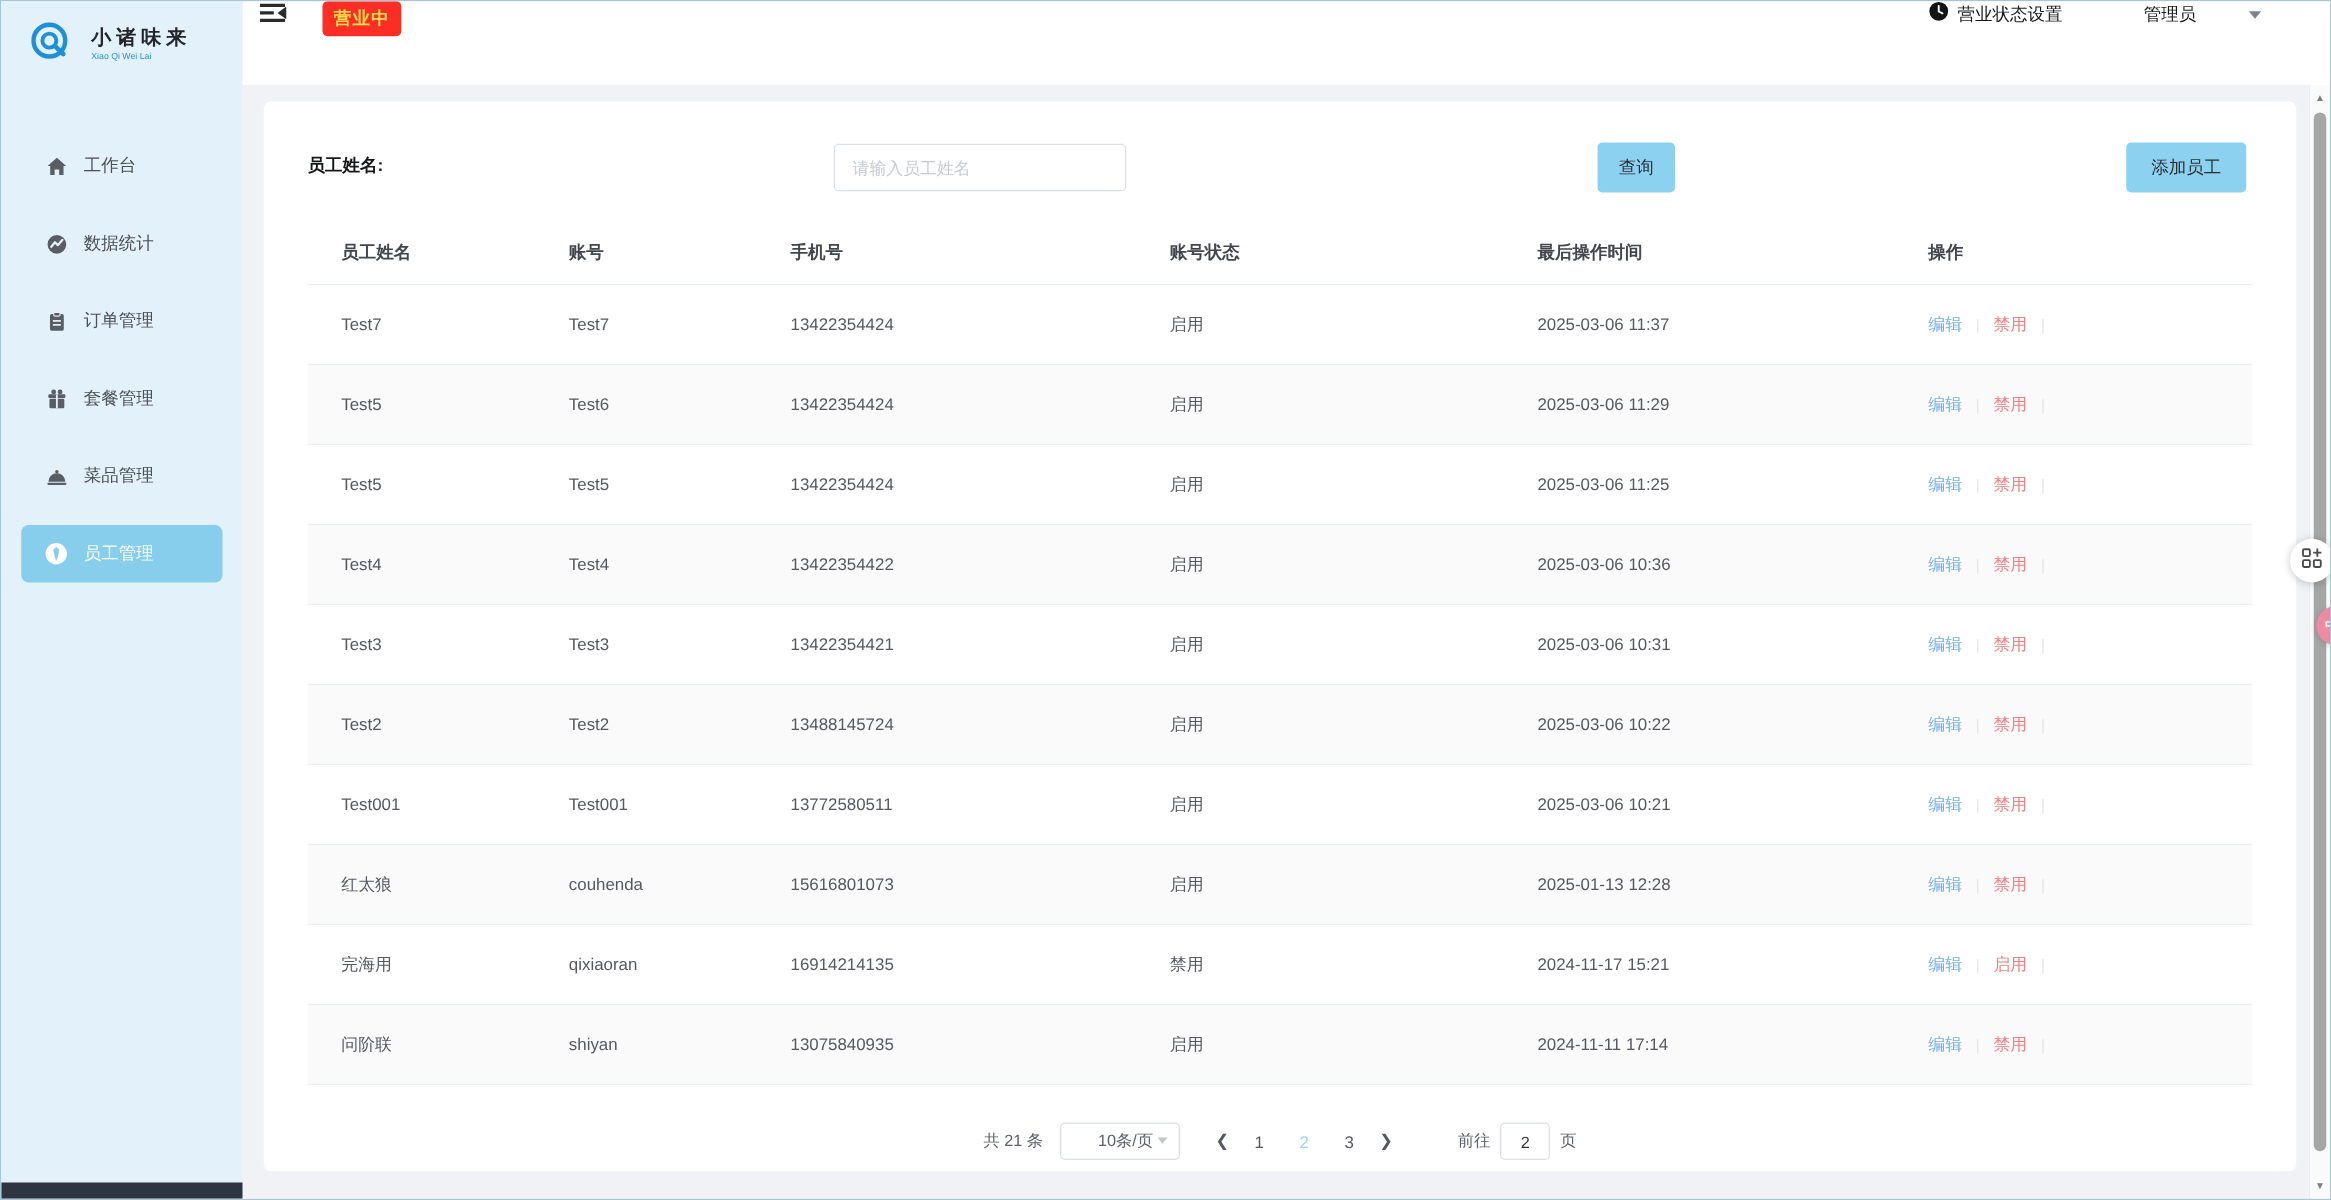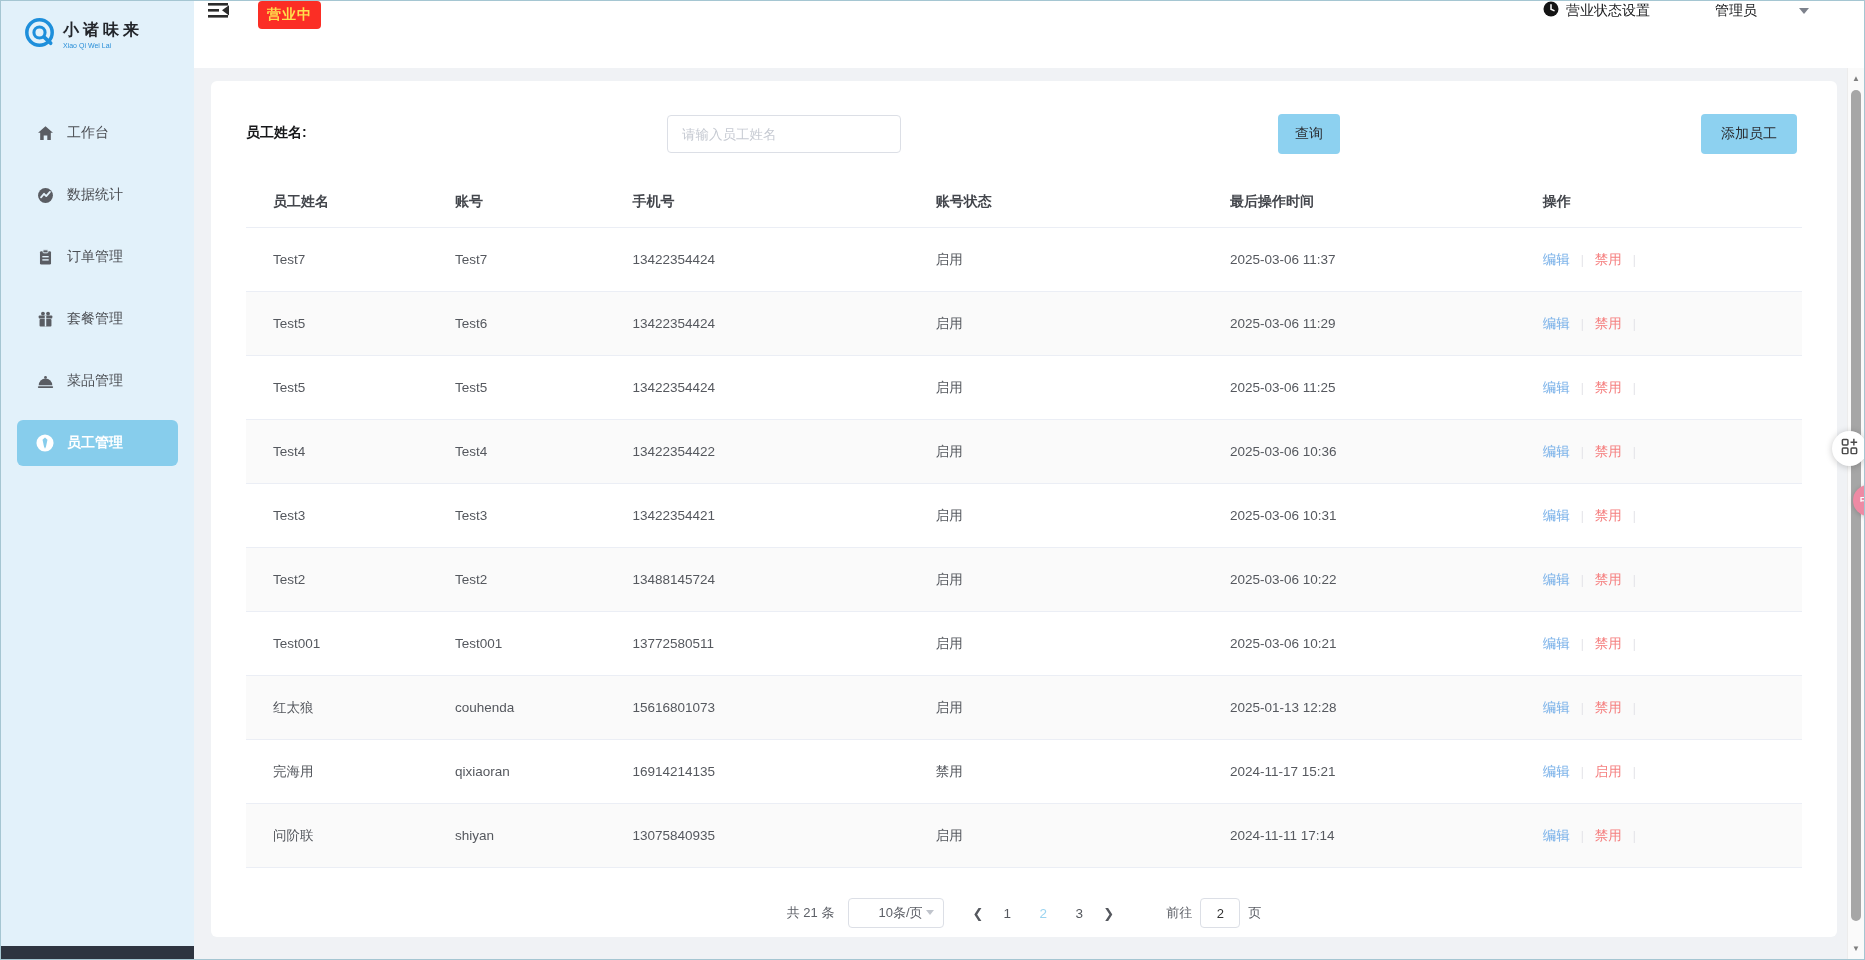--- a/index.html
+++ b/index.html
@@ -5,29 +5,29 @@
   * { margin:0; padding:0; box-sizing:border-box; }
   body { font-family:"Liberation Sans","DejaVu Sans",sans-serif; background:#fff; }
   .viewport { position:relative; width:1865px; height:960px; overflow:hidden;
               border:1px solid #a5c6d2; background:#fff; }
 
   
   .sidebar { position:absolute; left:0; top:0; width:193px; height:960px;
              background:#e2f1fa; z-index:2; }
   .logo { height:67px; display:flex; align-items:center; padding-left:22px; }
   .logo-mark { flex:0 0 auto; }
-  .logo-text { margin-left:7px; width:92px; }
+  .logo-text { margin-left:17px; width:92px; }
   .logo-title { font-size:16px; font-weight:bold; color:#23262b; letter-spacing:4px; white-space:nowrap; }
   .logo-pinyin { font-size:7px; color:#2a8fd8; display:flex; justify-content:space-between; margin-top:1px; }
   .menu { padding-top:42px; }
   .menu-item { height:46px; margin:0 16px 16px 16px; border-radius:6px;
                display:flex; align-items:center; padding-left:19px; cursor:pointer; }
   .menu-item .mi-icon { width:18px; height:18px; display:flex; align-items:center; justify-content:center; }
   .menu-item .mi-label { margin-left:13px; font-size:14px; color:#4c4f54; }
-  .menu-item.active { background:#87cdec;font-weight:bold; }
+  .menu-item.active { background:#87cdec; }
   .menu-item.active .mi-label { color:#ffffff; }
   .sidebar-bottom-bar { position:absolute; left:0; bottom:0; width:193px; height:13px;
                         background:#2e3440; z-index:7; }
 
   
   .navbar { position:absolute; left:193px; top:0; right:0; height:67px; background:#ffffff;
             display:flex; align-items:flex-start; z-index:1; }
   .fold-btn { margin-left:14px; width:24px; height:18px; cursor:pointer; display:flex; align-items:center; }
   .status-badge { margin-left:26px; background:#fb2e25; color:#ffdf4d; font-weight:bold;
                   font-size:14px; padding:5px 9px; border-radius:4px; letter-spacing:1px; }

